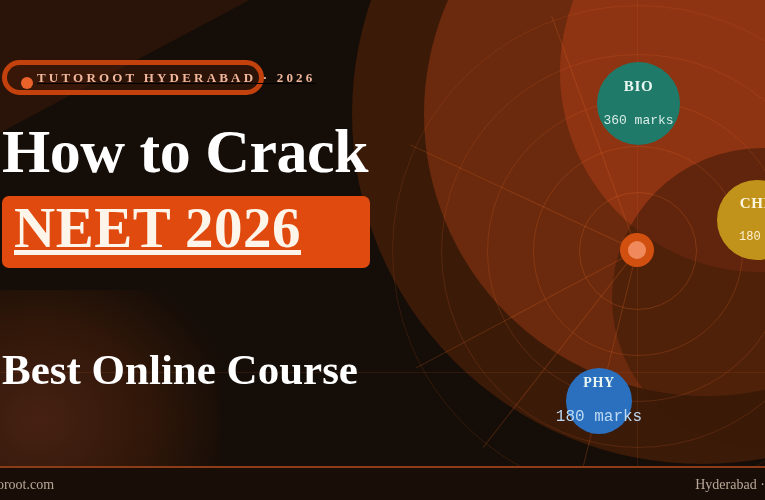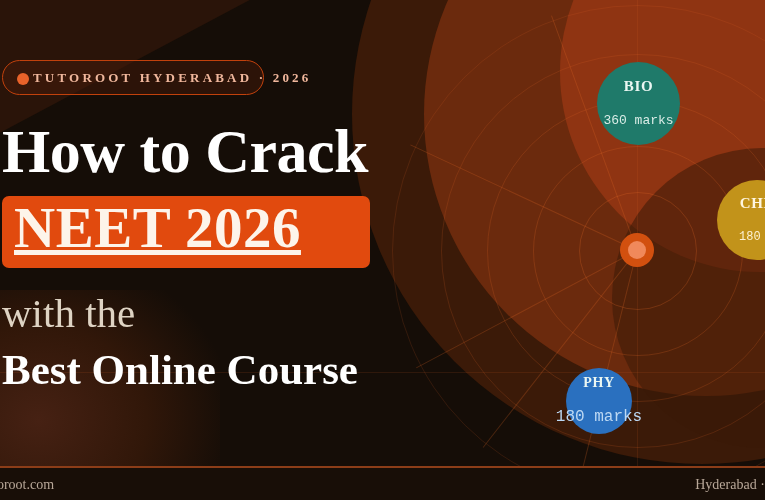--- a/index.html
+++ b/index.html
@@ -109,25 +109,26 @@
   .bubble-che .b-marks { font-size: 12px; color: #fdf0d2; }
 
   
   .badge {
     position: absolute;
     left: 2px; top: 60px;
     height: 35px;
     padding: 0 16px 0 30px;
     display: flex;
     align-items: center;
-    border: 1px solid #c2410c;
+    border: 5px solid #c2410c;
     border-radius: 20px;
     background: rgba(74, 27, 12, 0.45);
     box-sizing: border-box;
     width: 262px;
+    text-decoration: underline;
   }
   .badge-dot {
     position: absolute;
     left: 14px; top: 12px;
     width: 12px; height: 12px;
     border-radius: 50%;
     background: #e8622a;
   }
   .badge-text {
     font-size: 13px;
@@ -263,21 +264,20 @@
   </div>
 
   <div class="badge">
     <span class="badge-dot"></span>
     <span class="badge-text">TUTOROOT HYDERABAD · 2026</span>
   </div>
 
   <div class="h1">How to Crack</div>
   <div class="neet-box"></div>
   <div class="neet-text">NEET 2026</div>
-  <div class="h2-light">with the</div>
   <div class="h2-bold">Best Online Course</div>
 
   <div class="footer-rule"></div>
   <div class="footer-bar"></div>
   <div class="footer-left">utoroot.com</div>
   <div class="footer-right">Hyderabad · Ind</div>
 
 </div>
 
 </body></html>

